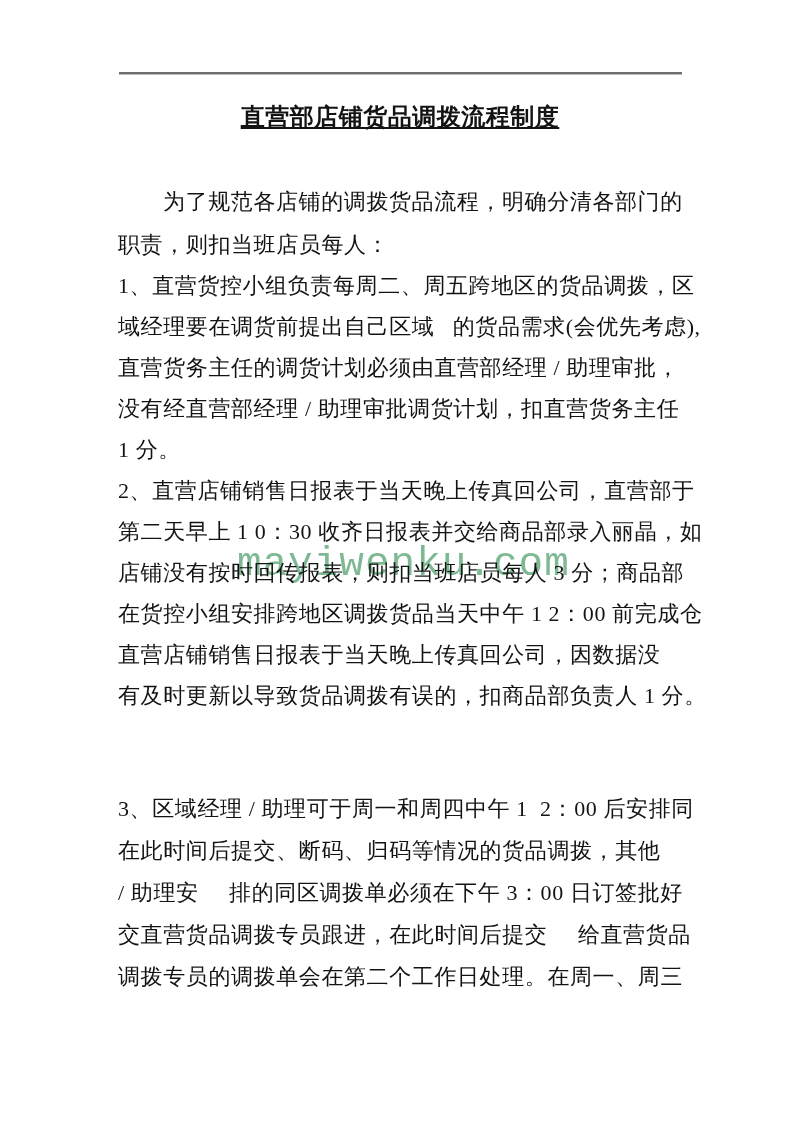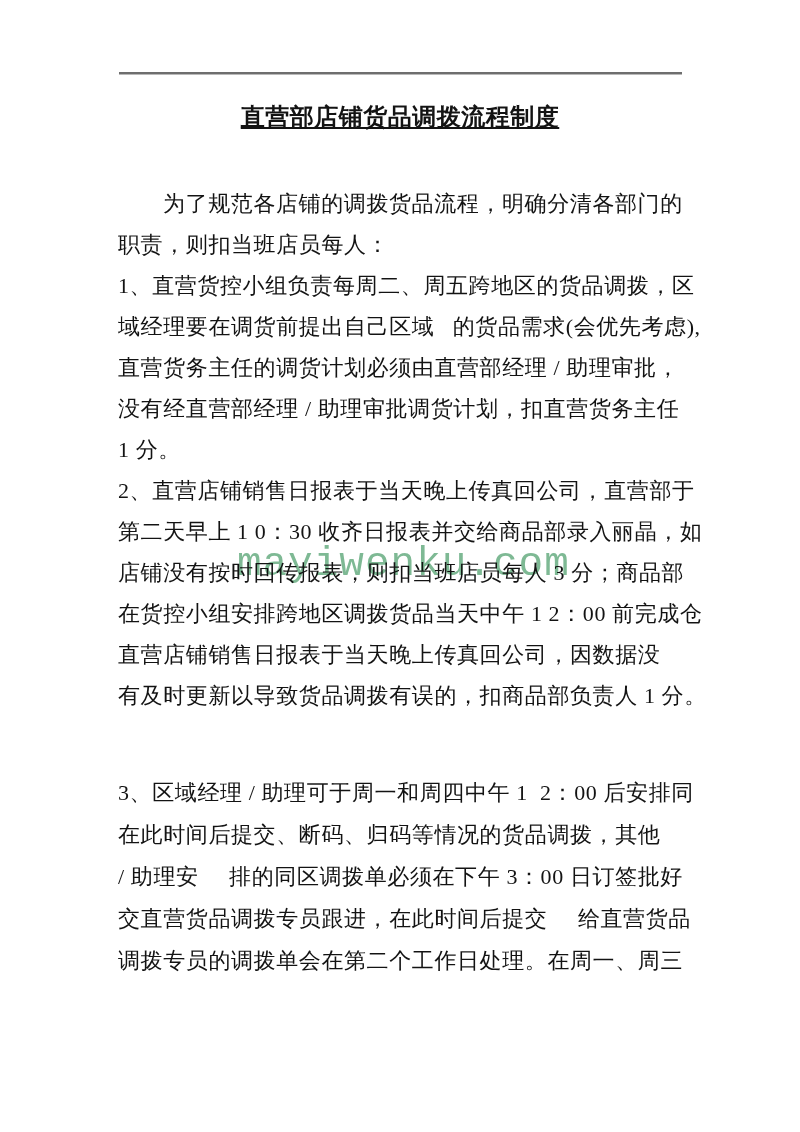--- a/index.html
+++ b/index.html
@@ -59,28 +59,29 @@
     z-index: 1;
   }
   .ln {
     white-space: pre;
     font-size: 22px;
     height: 41px;
     line-height: 41px;
     letter-spacing: 0.6px;
   }
   .para-item3 {
-    margin-top: 56px;
+    margin-top: 72px;
   }
   .para-item3 .ln {
     height: 42px;
     line-height: 42px;
   }
   .ind {
     text-indent: 45px;
+    font-family: Liberation Mono, monospace;
   }
 </style>
 </head>
 <body>
 
 <div class="page">
 
   <div class="rule"></div>
 
   <div class="watermark">mayiwenku.com</div>

